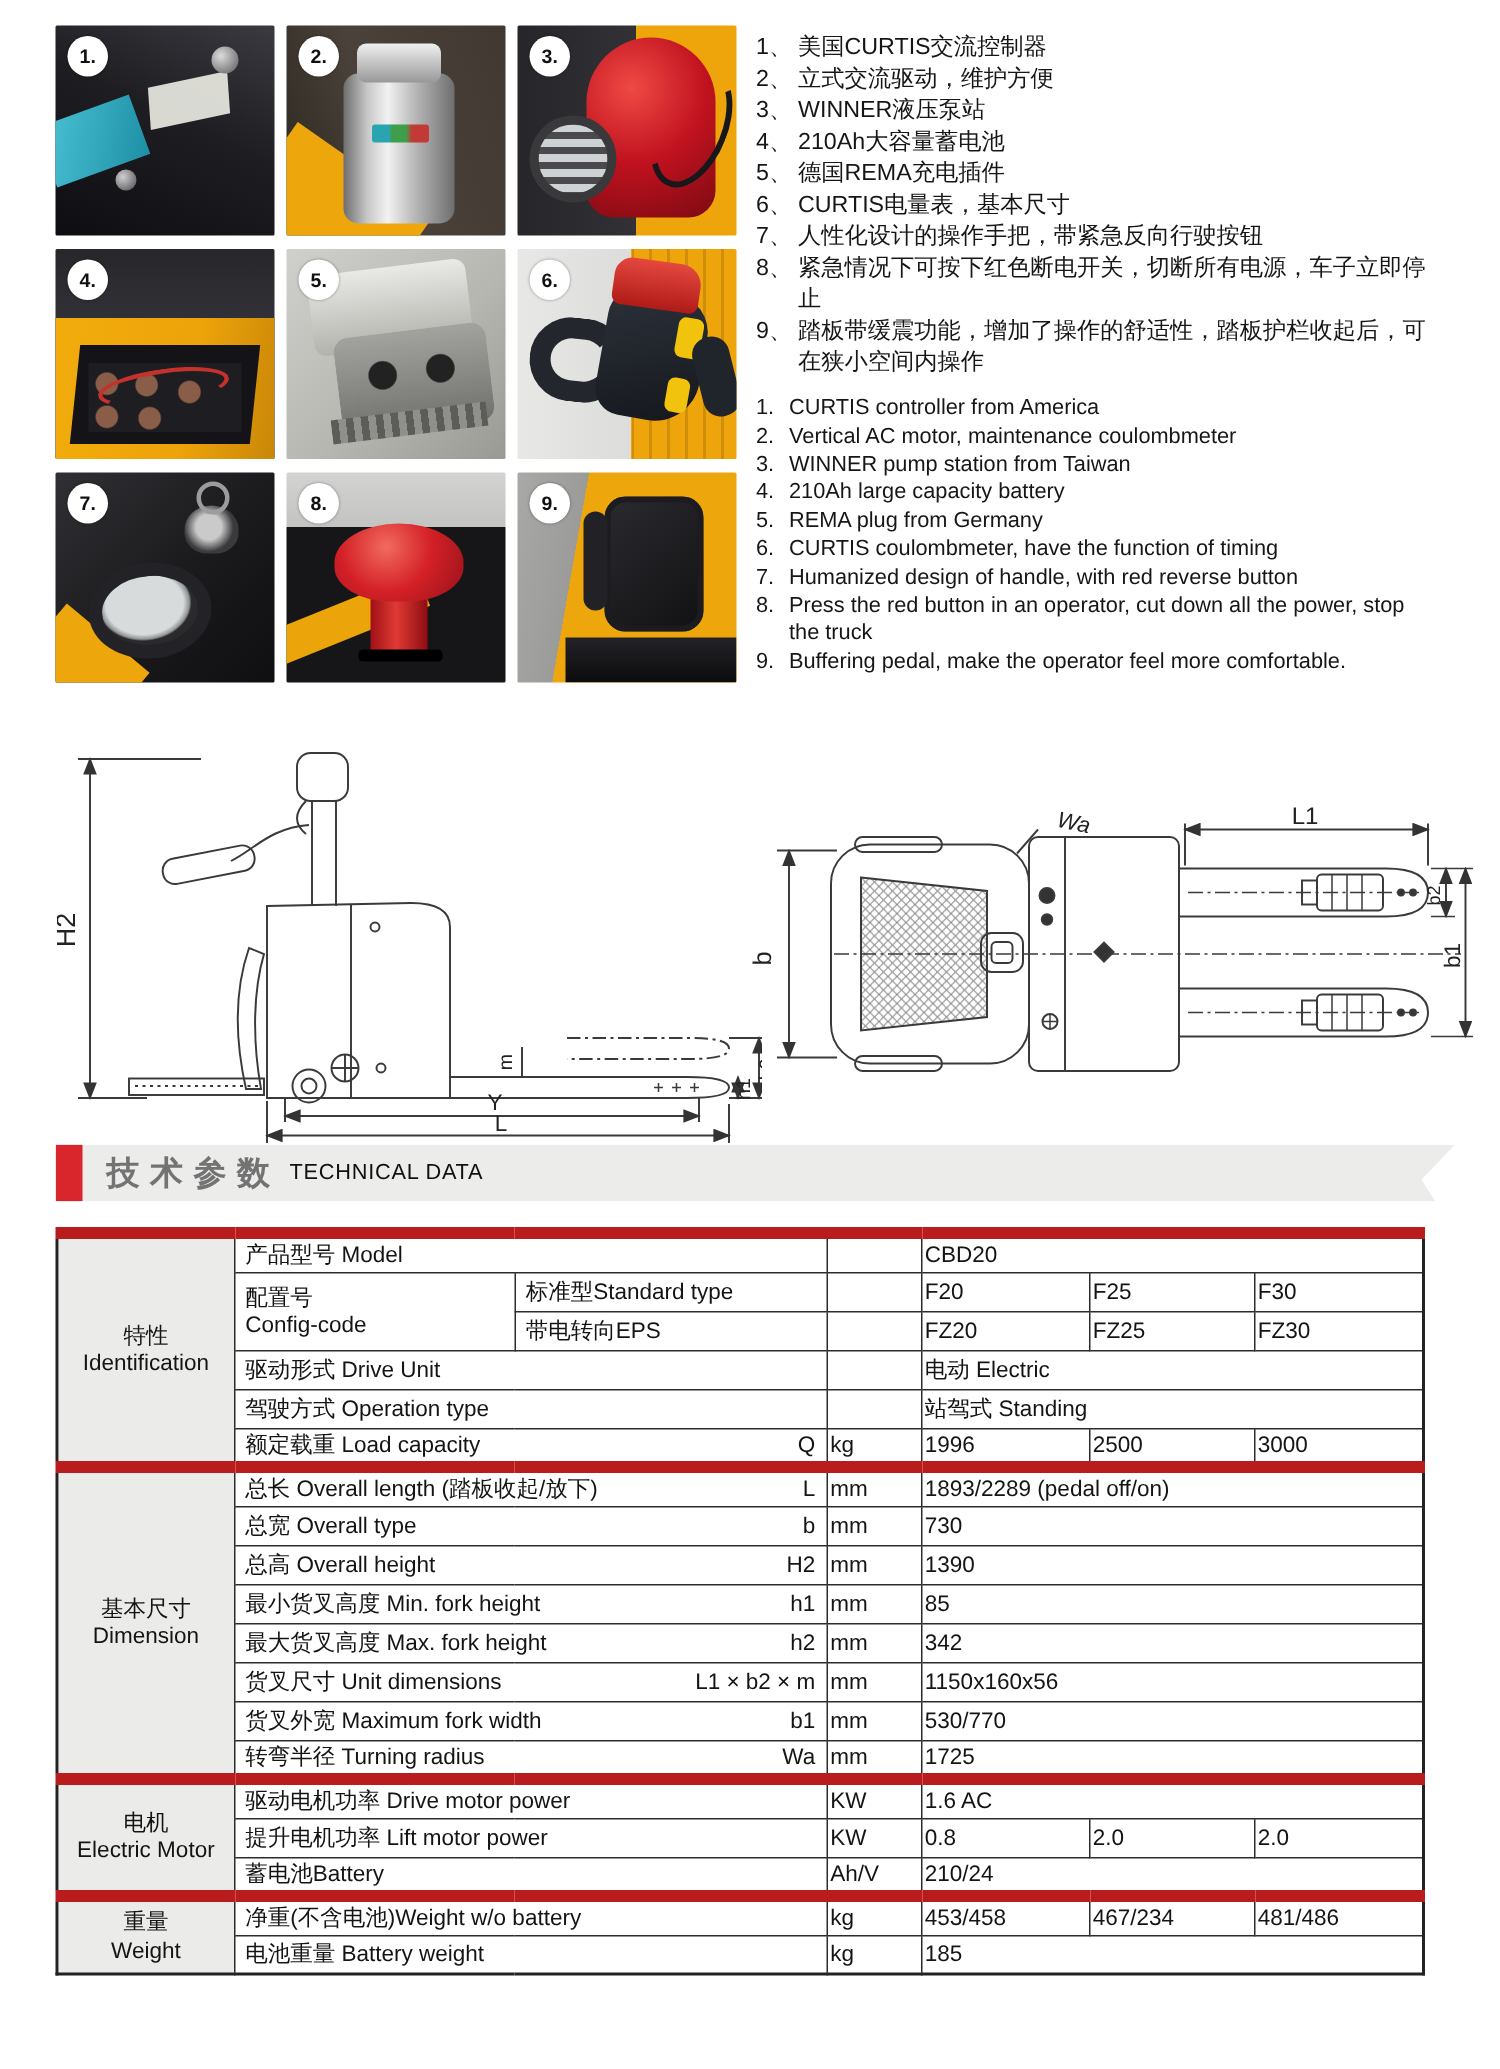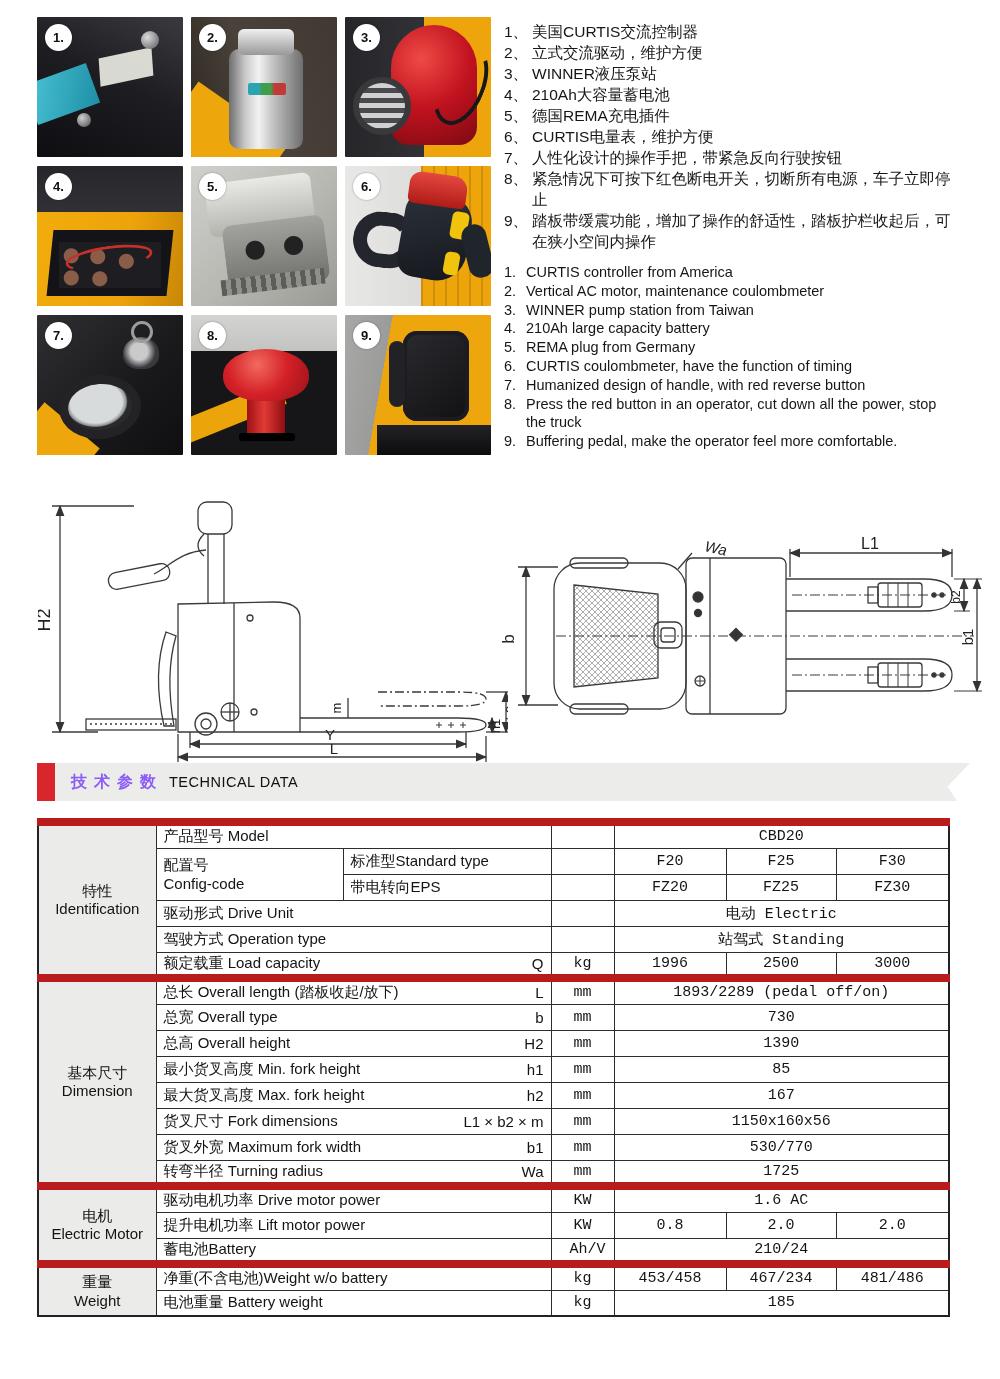--- a/index.html
+++ b/index.html
@@ -115,30 +115,30 @@
 
   
   .draw-side { position:absolute; left:38px; top:486px; }
   .draw-top  { position:absolute; left:496px; top:537px; }
   svg text { font-family:"Liberation Sans", sans-serif; fill:#222; }
 
   
   .band { position:absolute; left:37px; top:763px; width:933px; height:38px; background:#ececea;
     display:flex; align-items:center; clip-path:polygon(0 0,100% 0,97.6% 62%,98.6% 100%,0 100%); }
   .redsq { width:18px; height:38px; background:#d9262c; margin-right:16px; }
-  .band h2 { font-size:16px; font-weight:bold; color:#8b5cf6; letter-spacing:7px; }
+  .band h2 { font-size:22px; font-weight:bold; color:#737373; letter-spacing:7px; }
   .band .sub { font-size:14.5px; color:#111; margin-left:6px; letter-spacing:.5px; }
 
   
   .spec { position:absolute; left:37px; top:818px; width:911px; border-collapse:collapse;
     table-layout:fixed; font-size:15px; color:#141414; border:2px solid #222; }
   .spec td { border:1px solid #2c2c2c; height:26px; padding:0 7px; background:#fff;
     white-space:nowrap; overflow:hidden; }
   .spec td.group { background:#ebebe9; text-align:center; line-height:1.22; padding:0 2px; }
-  .spec td.unit, .spec td.val { text-align:center; padding:0 18px;font-family:Liberation Mono, monospace; }
+  .spec td.unit, .spec td.val { padding:0 2px; }
   .spec tr.sec td { border-top:8px solid #b91c1c; }
   .lr { display:flex; justify-content:space-between; align-items:center; }
   .lr .sym { padding-left:4px; }
 </style>
 </head>
 <body>
 
 <div class="page">
 
   <div class="photo-grid">
@@ -224,21 +224,21 @@
       <li>
           <span class="n">4、</span>
           <span class="t">210Ah大容量蓄电池</span>
         </li>
       <li>
           <span class="n">5、</span>
           <span class="t">德国REMA充电插件</span>
         </li>
       <li>
           <span class="n">6、</span>
-          <span class="t">CURTIS电量表，维护方便</span>
+          <span class="t">CURTIS电量表，基本尺寸</span>
         </li>
       <li>
           <span class="n">7、</span>
           <span class="t">人性化设计的操作手把，带紧急反向行驶按钮</span>
         </li>
       <li>
           <span class="n">8、</span>
           <span class="t">紧急情况下可按下红色断电开关，切断所有电源，车子立即停止</span>
         </li>
       <li>
@@ -530,26 +530,26 @@
         <td class="val" colspan="3">85</td>
       </tr>
       <tr>
         <td colspan="2">
           <div class="lr">
               <span>最大货叉高度 Max. fork height</span>
               <span class="sym">h2</span>
             </div>
         </td>
         <td class="unit">mm</td>
-        <td class="val" colspan="3">167</td>
-      </tr>
-      <tr>
-        <td colspan="2">
-          <div class="lr">
-              <span>货叉尺寸 Fork dimensions</span>
+        <td class="val" colspan="3">342</td>
+      </tr>
+      <tr>
+        <td colspan="2">
+          <div class="lr">
+              <span>货叉尺寸 Unit dimensions</span>
               <span class="sym">L1 × b2 × m</span>
             </div>
         </td>
         <td class="unit">mm</td>
         <td class="val" colspan="3">1150x160x56</td>
       </tr>
       <tr>
         <td colspan="2">
           <div class="lr">
               <span>货叉外宽 Maximum fork width</span>

